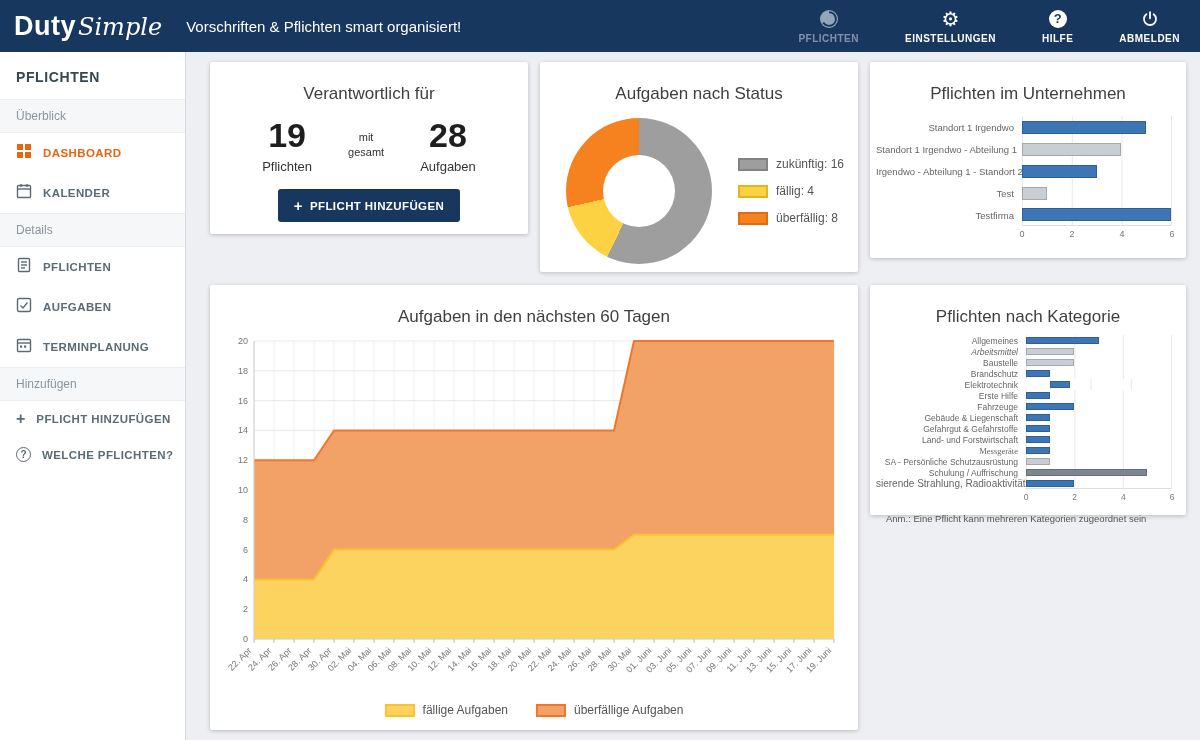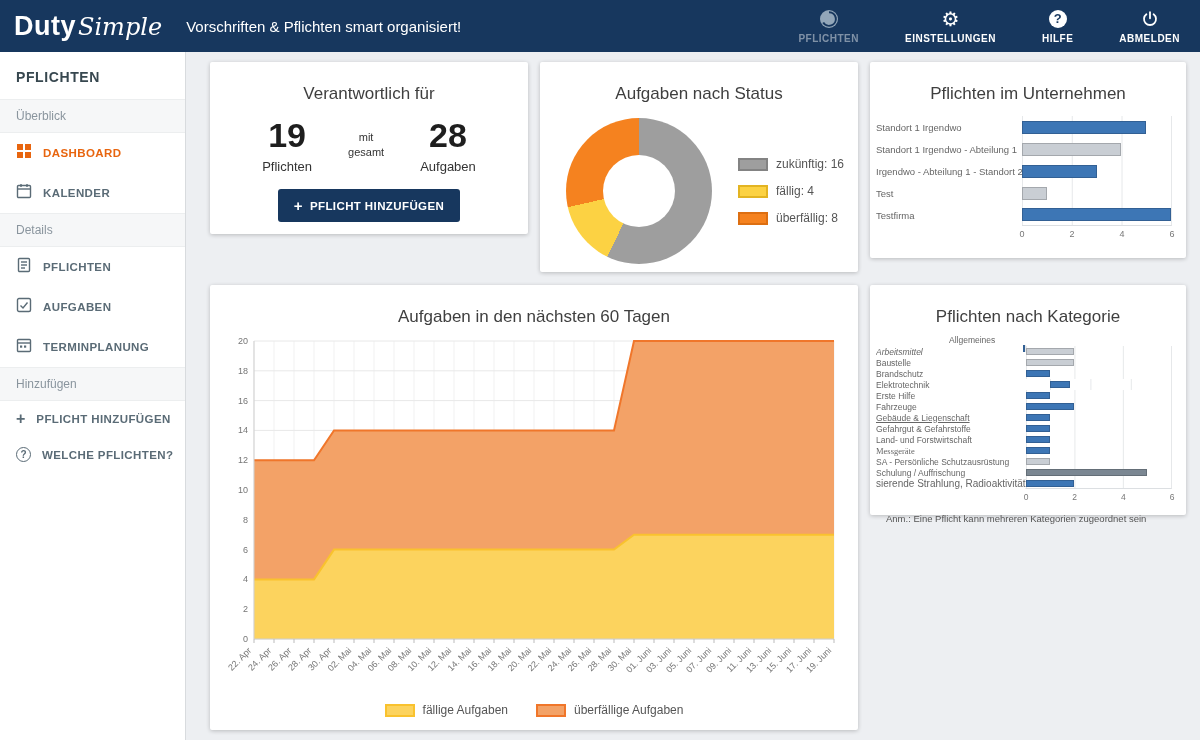--- a/index.html
+++ b/index.html
@@ -51,21 +51,21 @@
   .legend{display:flex;flex-direction:column;gap:13px;margin-left:26px}
   .legend-item{display:flex;align-items:center;gap:8px;cursor:pointer}
   .legend-box{width:30px;height:13px;border:2px solid transparent;display:inline-block;flex:0 0 30px}
   .legend-label{font-size:12px;color:#555;white-space:nowrap}
 
   
   #card-unternehmen{left:870px;top:62px;width:316px;height:196px}
   #card-kategorie{left:870px;top:285px;width:316px;height:230px}
   .hbar-chart{margin:12px 14px 0 6px}
   .hbar-row{display:flex;align-items:center}
-  .hbar-label{text-align:left;color:#666;white-space:nowrap;overflow:hidden;flex-shrink:0}
+  .hbar-label{text-align:right;padding-right:8px;color:#666;white-space:nowrap;overflow:hidden;flex-shrink:0}
   .hbar-track{flex:1;position:relative;height:100%;display:flex;align-items:center;background-image:linear-gradient(to right,#e6e8ea 1px,transparent 1px);background-size:33.4% 100%;border-right:1px solid #e6e8ea}
   .hbar-track.baseline{border-bottom:1px solid #dcdfe2}
   .hbar-bar{border:1px solid rgba(0,0,0,.18)}
   .hbar-axis{display:flex;margin-top:2px}
   .hbar-ticks{flex:1;position:relative;height:13px}
   .hbar-tick{position:absolute;transform:translateX(-50%);font-size:9px;color:#777;top:1px}
   .note{font-size:9.5px;color:#555;padding:9px 16px 0;text-align:left}
 
   
   #card-60tage{left:210px;top:285px;width:648px;height:445px}
@@ -404,21 +404,21 @@
       <div class="legend-item">
         <span class="legend-box" style="background: rgb(243, 162, 103); border-color: rgb(240, 118, 42);"></span>
         <span class="legend-label">überfällige Aufgaben</span>
       </div>
     </div>
 </section>
 
 <section class="card" id="card-kategorie">
   <div class="card-title">Pflichten nach Kategorie</div>
   <div class="hbar-chart" id="kategorie-chart" style="margin-top:8px">
-      <div class="hbar-row" style="height: 11px; flex-direction: column;">
+      <div class="hbar-row" style="height: 11px;">
         <div class="hbar-label" style="width: 150px; font-size: 8.5px;">Allgemeines</div>
         <div class="hbar-track">
           <div class="hbar-bar" style="width: 50%; height: 7px; background: rgb(61, 118, 181);"></div>
         </div>
       </div>
       <div class="hbar-row" style="height: 11px;">
         <div class="hbar-label" style="width: 150px; font-size: 8.5px; font-style: italic;">Arbeitsmittel</div>
         <div class="hbar-track">
           <div class="hbar-bar" style="width: 33.3333%; height: 7px; background: rgb(201, 206, 212);"></div>
         </div>
@@ -447,21 +447,21 @@
           <div class="hbar-bar" style="width: 16.6667%; height: 7px; background: rgb(61, 118, 181);"></div>
         </div>
       </div>
       <div class="hbar-row" style="height: 11px;">
         <div class="hbar-label" style="width: 150px; font-size: 8.5px;">Fahrzeuge</div>
         <div class="hbar-track">
           <div class="hbar-bar" style="width: 33.3333%; height: 7px; background: rgb(61, 118, 181);"></div>
         </div>
       </div>
       <div class="hbar-row" style="height: 11px;">
-        <div class="hbar-label" style="width: 150px; font-size: 8.5px; text-decoration: underline;">Gebäude &amp; Liegenschaft</div>
+        <div class="hbar-label" style="width: 150px; font-size: 8.5px;">Gebäude &amp; Liegenschaft</div>
         <div class="hbar-track">
           <div class="hbar-bar" style="width: 16.6667%; height: 7px; background: rgb(61, 118, 181);"></div>
         </div>
       </div>
       <div class="hbar-row" style="height: 11px;">
         <div class="hbar-label" style="width: 150px; font-size: 8.5px;">Gefahrgut &amp; Gefahrstoffe</div>
         <div class="hbar-track">
           <div class="hbar-bar" style="width: 16.6667%; height: 7px; background: rgb(61, 118, 181);"></div>
         </div>
       </div>

